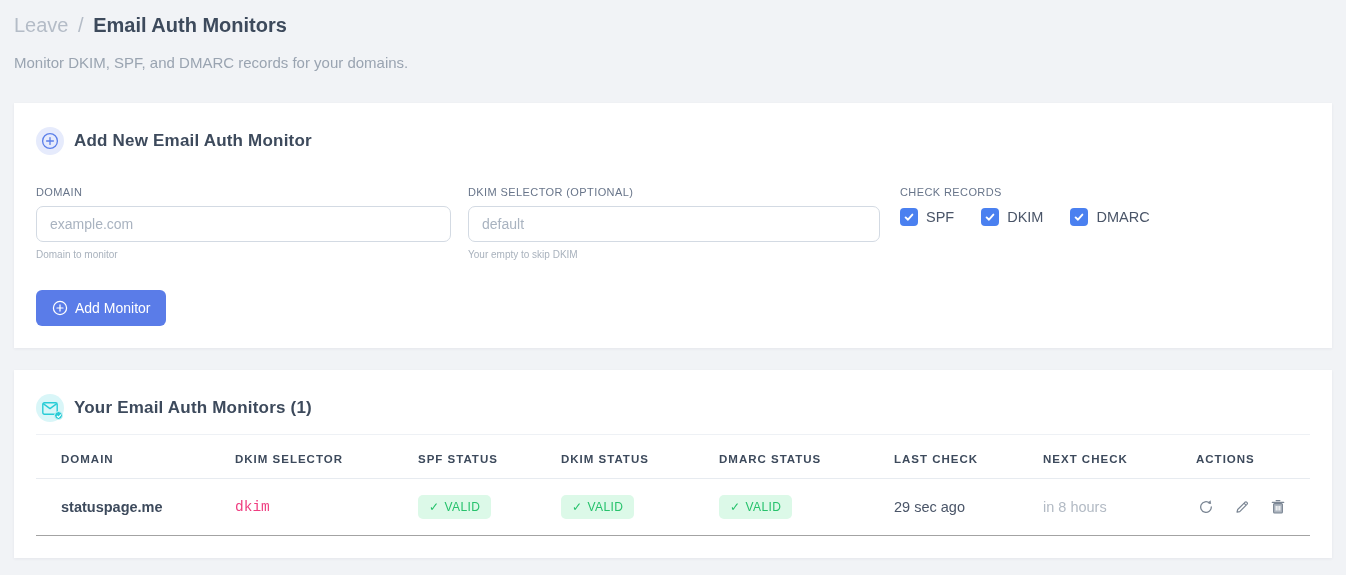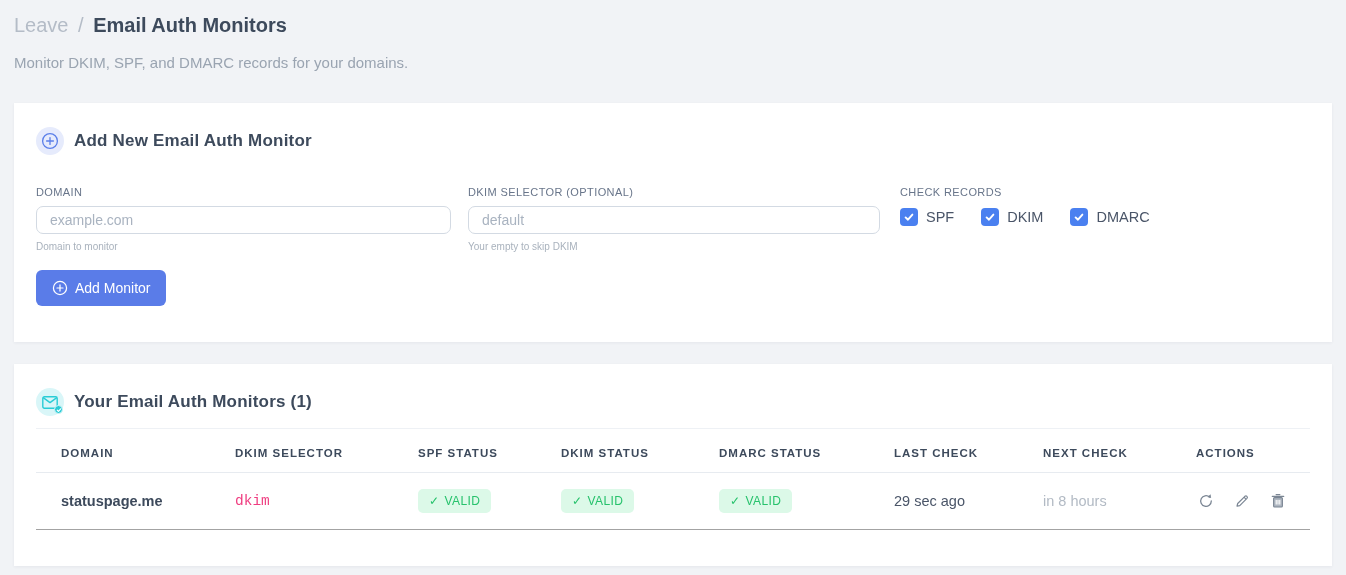--- a/index.html
+++ b/index.html
@@ -17,21 +17,21 @@
   .breadcrumb .crumb-root { color: #b4bcc7; font-weight: 400; cursor: pointer; }
   .breadcrumb .crumb-sep  { color: #b4bcc7; font-weight: 400; margin: 0 4px; }
   .breadcrumb .crumb-current { color: #3d4a5c; font-weight: 700; }
   .page-subtitle { margin-top: 16px; font-size: 15px; color: #9aa4b1; }
 
   
   .card {
     background: #ffffff;
     border-radius: 0;
     box-shadow: 0 1px 3px rgba(30,40,60,0.06);
-    padding: 24px 22px 36px 22px;
+    padding: 24px 22px 22px 22px;
   }
   .card-add { margin-top: 32px; }
   .card-list { margin-top: 22px; }
 
   .card-header { display: flex; align-items: center; gap: 10px; }
   .icon-bubble {
     width: 28px; height: 28px; border-radius: 50%;
     display: flex; align-items: center; justify-content: center;
     position: relative; flex: 0 0 28px;
   }
@@ -48,39 +48,39 @@
   
   .form-row { display: flex; margin-top: 31px; }
   .form-col-domain { width: 415px; }
   .form-col-dkim   { width: 412px; margin-left: 17px; }
   .form-col-checks { margin-left: 20px; flex: 1; }
   .field-label {
     font-size: 11px; font-weight: 500; color: #68758a;
     letter-spacing: 0.4px; text-transform: uppercase;
   }
   .text-input {
-    margin-top: 8px; width: 100%; height: 28px;
+    margin-top: 8px; width: 100%; height: 36px;
     border: 1px solid #d3dae3; border-radius: 7px;
     padding: 0 13px; font-size: 14px; color: #3d4a5c;
     font-family: "Liberation Sans", sans-serif;
     outline: none; background: #fff;
   }
   .text-input::placeholder { color: #a9b3c0; }
   .field-hint { margin-top: 7px; font-size: 10px; color: #a9b2bd; }
 
   .checks-row { display: flex; gap: 27px; margin-top: 10px; align-items: center; }
   .check-item { display: flex; align-items: center; gap: 8px; cursor: pointer; }
   .checkbox {
     width: 18px; height: 18px; border-radius: 4px; background: #4a80f0;
     display: flex; align-items: center; justify-content: center;
   }
   .check-label { font-size: 14.5px; color: #4a5568; }
 
   .btn-primary {
-    margin-top: 18px; height: 36px; padding: 0 16px;
+    margin-top: 30px; height: 36px; padding: 0 16px;
     background: #5a7ce8; color: #ffffff; border: none; border-radius: 6px;
     font-size: 14px; font-family: "Liberation Sans", sans-serif;
     display: inline-flex; align-items: center; gap: 7px; cursor: pointer;
   }
 
   
   .monitor-table { width: 100%; border-collapse: collapse; table-layout: fixed; margin-top: 12px; }
   .monitor-table th {
     text-align: left; font-size: 11.5px; font-weight: 700;
     color: #3d4a5c; letter-spacing: 1px; text-transform: uppercase;

